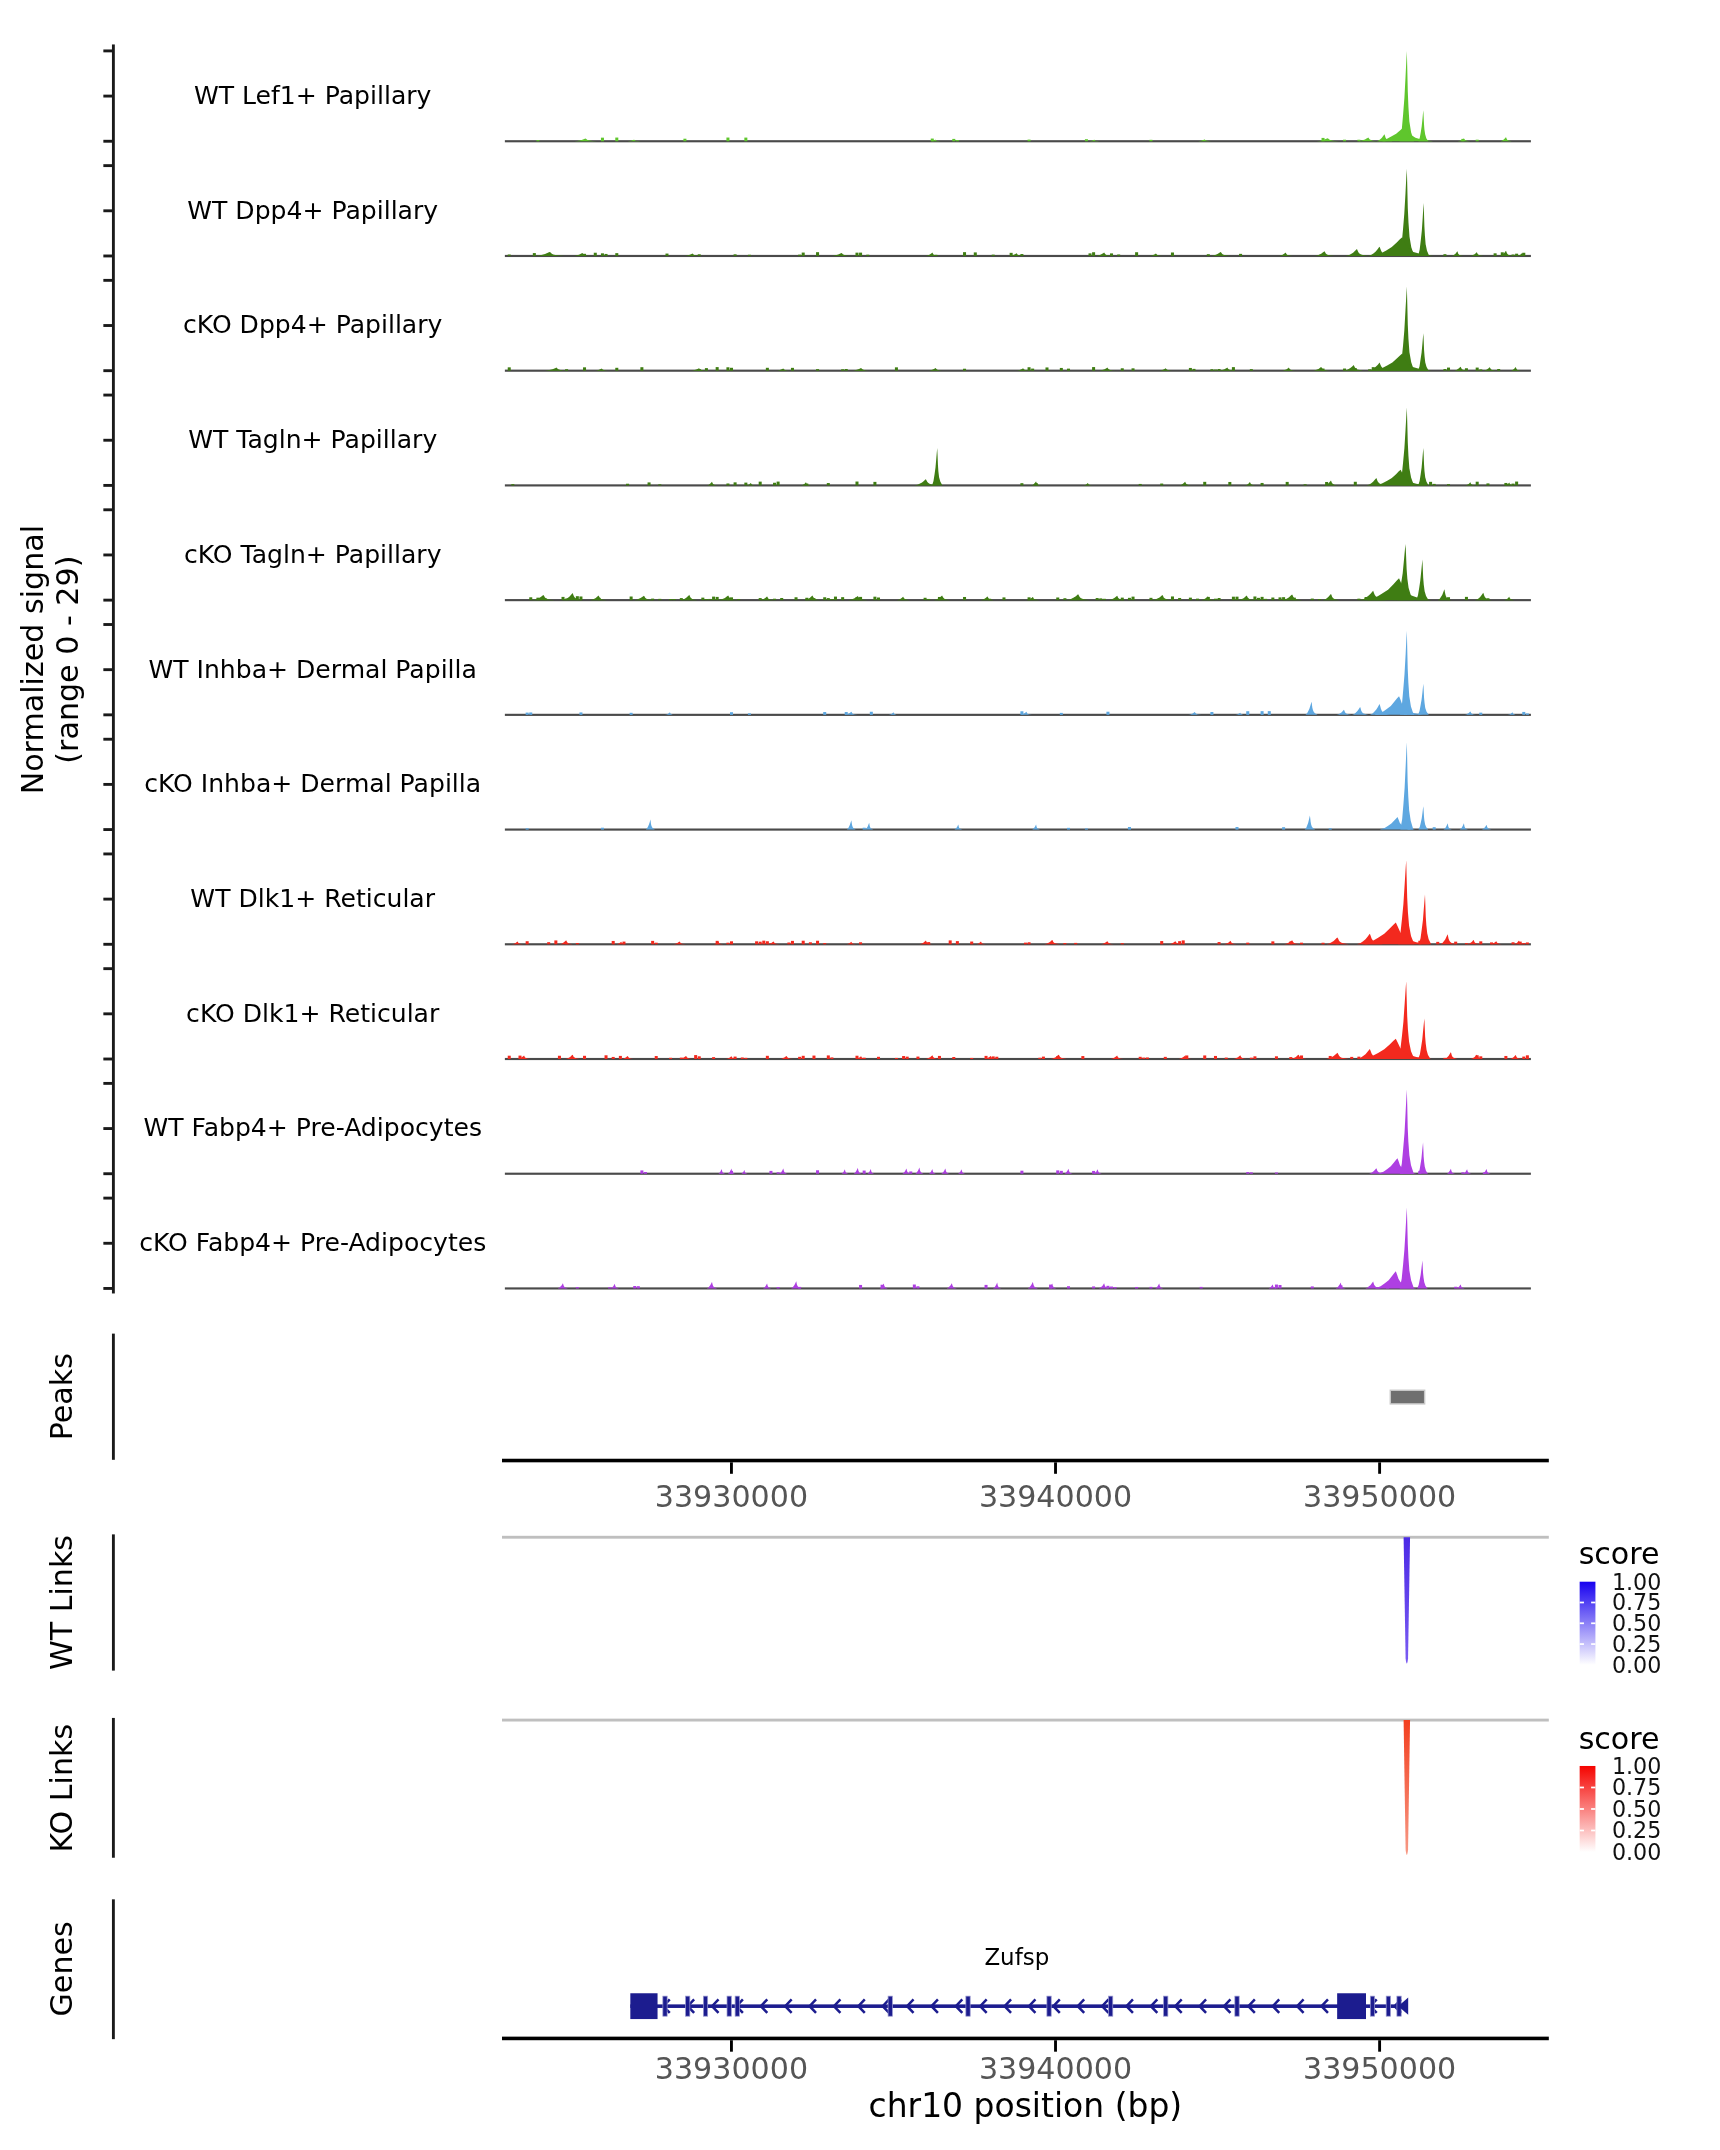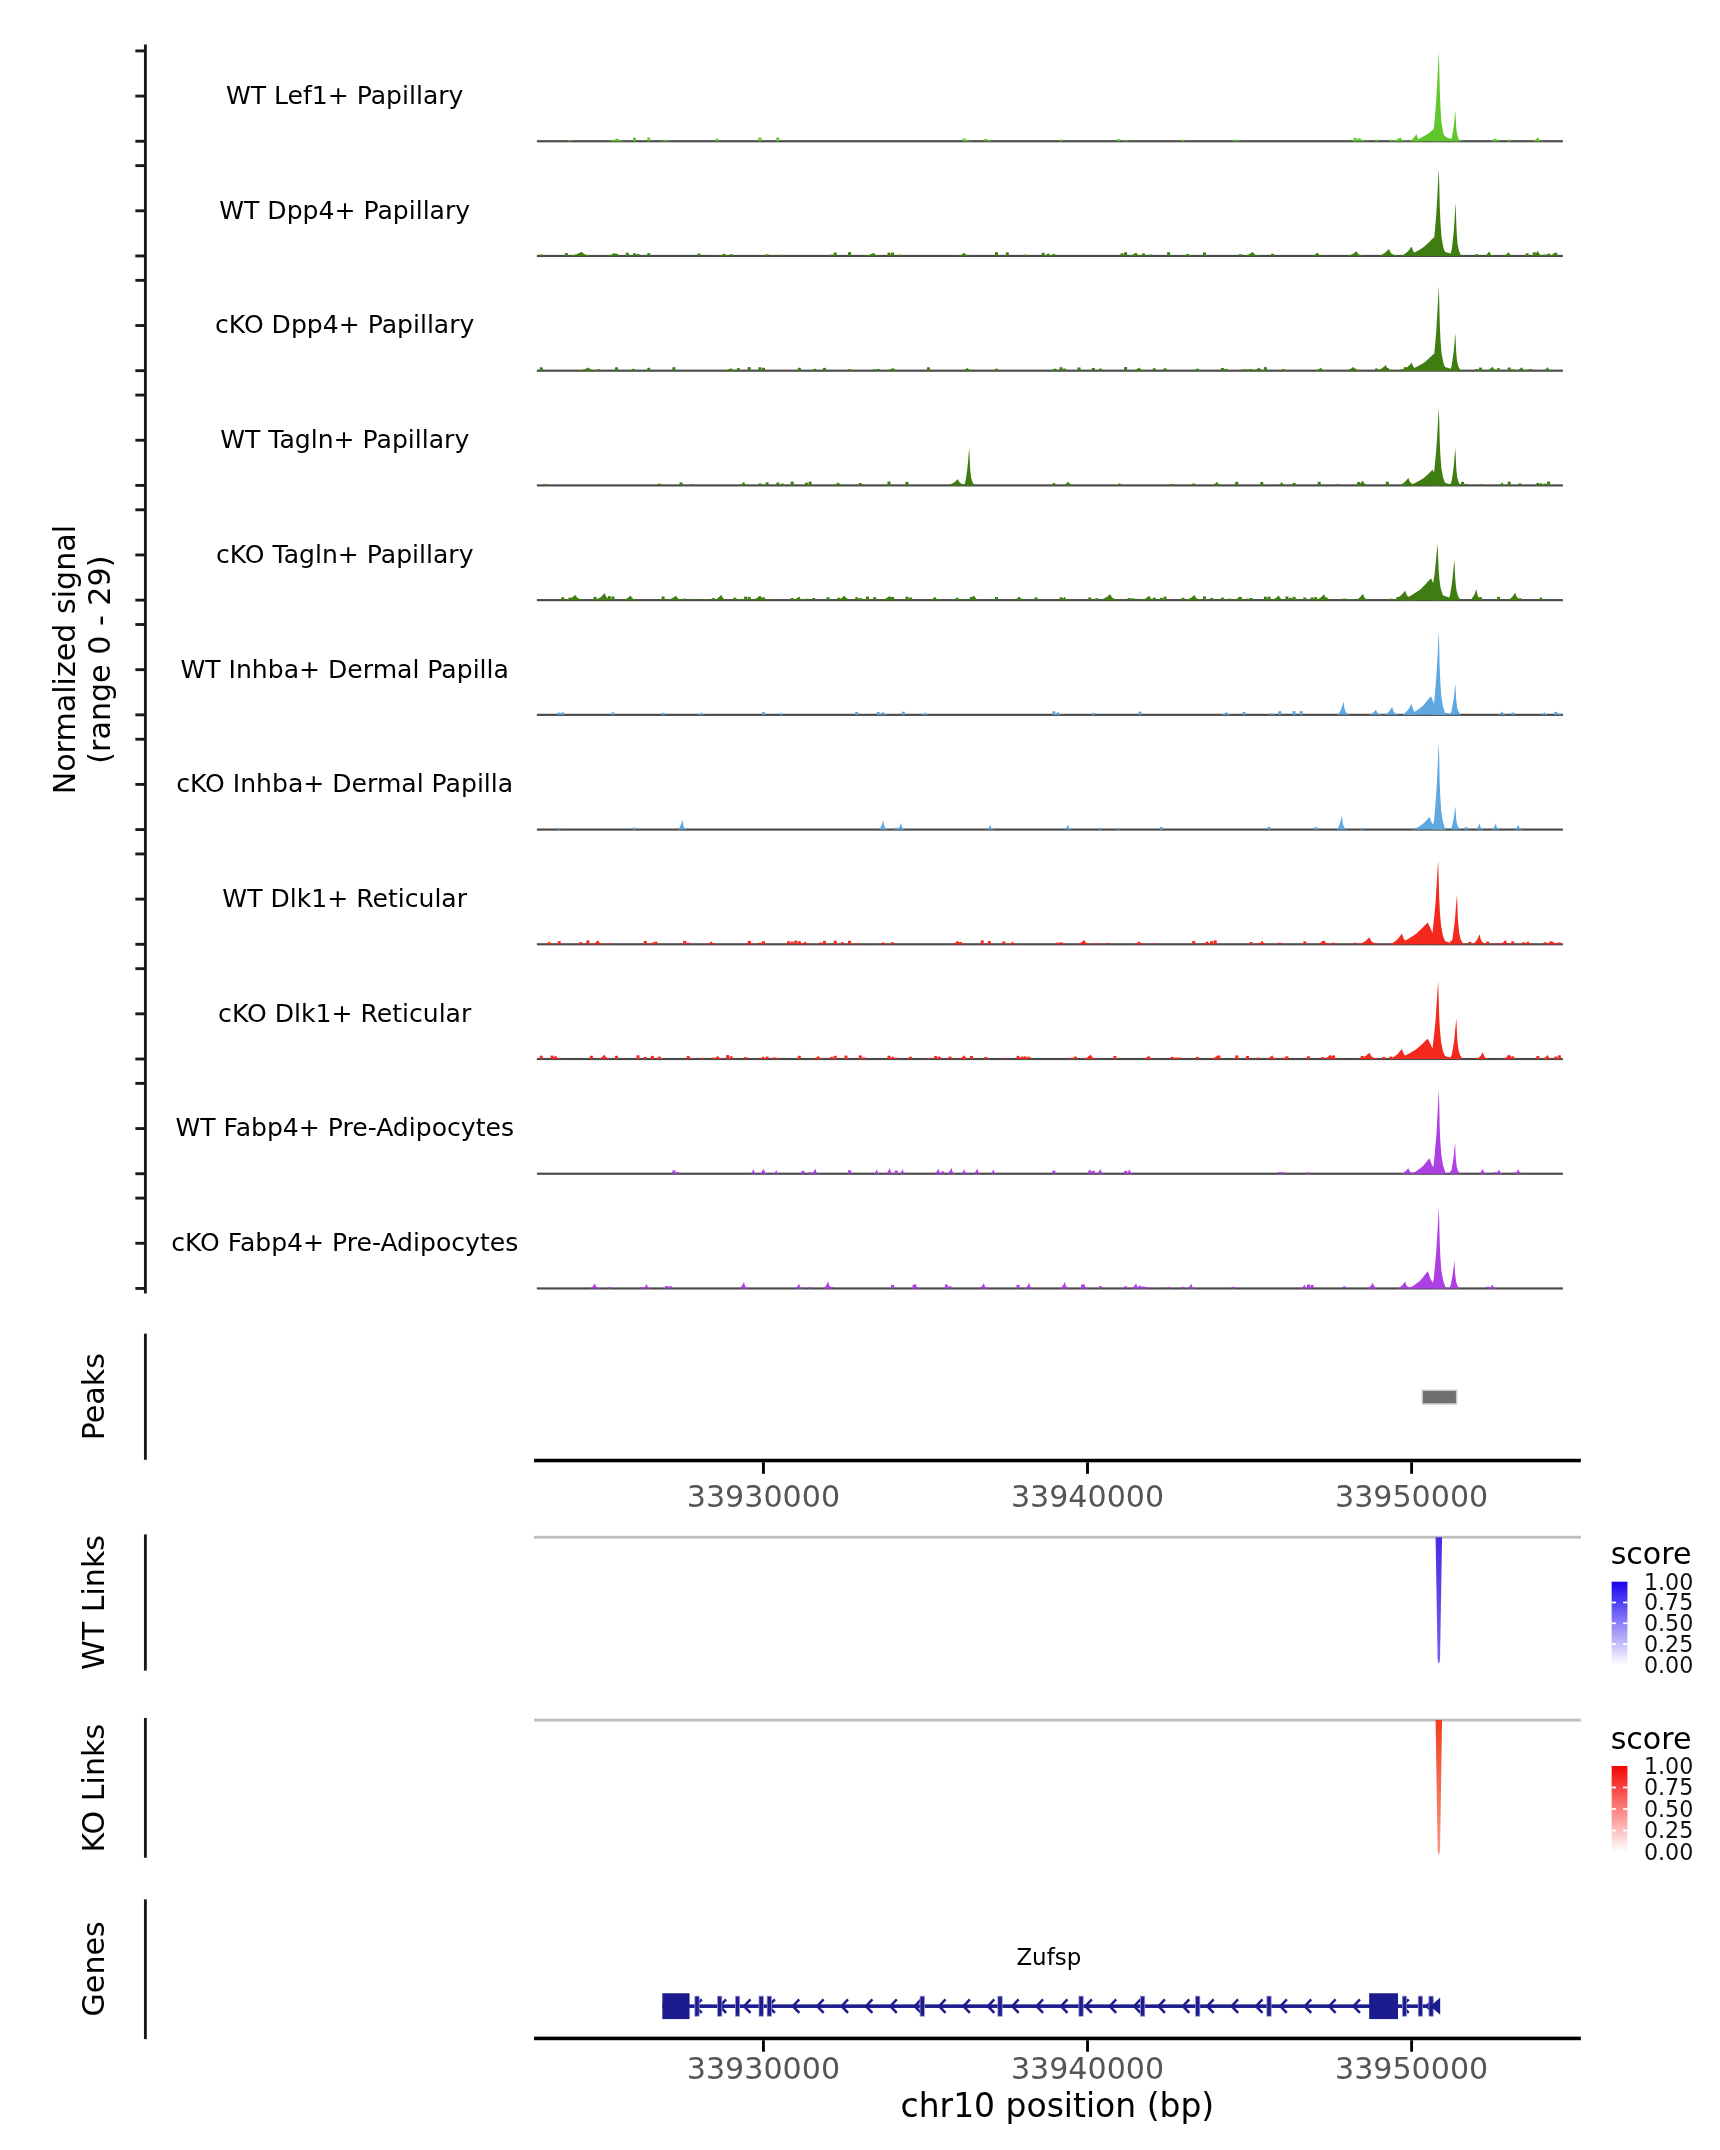--- a/index.html
+++ b/index.html
@@ -1,16 +1,16 @@
 <!DOCTYPE html>
 <html style="font-size:11.5px"><head>
 <meta charset="utf-8">
 <style>
   html,body{margin:0;padding:0;background:#ffffff;}
-  #page{width:1627px;height:2151px;background:#ffffff;position:relative;margin-left:32px;}
+  #page{width:1627px;height:2151px;background:#ffffff;position:relative;}
   svg{display:block;}
   text{font-family:"DejaVu Sans", sans-serif;}
   .tracklab{font-size:35px;fill:#000000;}
   .ticklab{font-size:42px;fill:#555555;}
   .seclab{font-size:42px;fill:#000000;}
   .legtitle{font-size:42px;fill:#000000;}
   .leglab{font-size:31px;fill:#111111;}
   .genename{font-size:32px;fill:#000000;}
   .xtitle{font-size:46px;fill:#000000;}
 </style>

